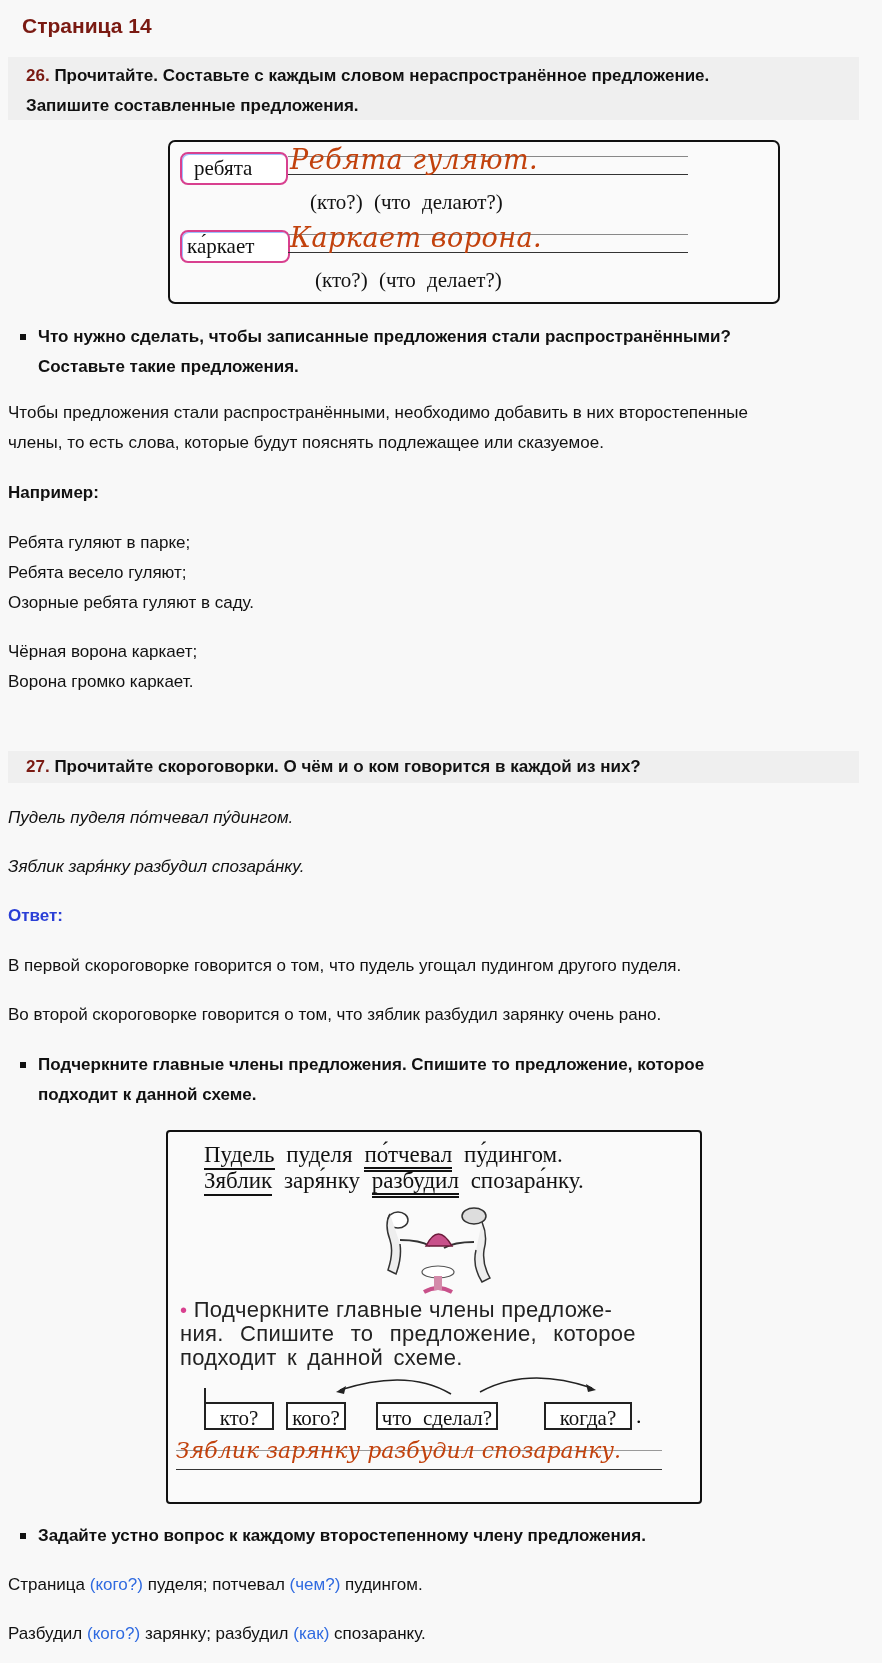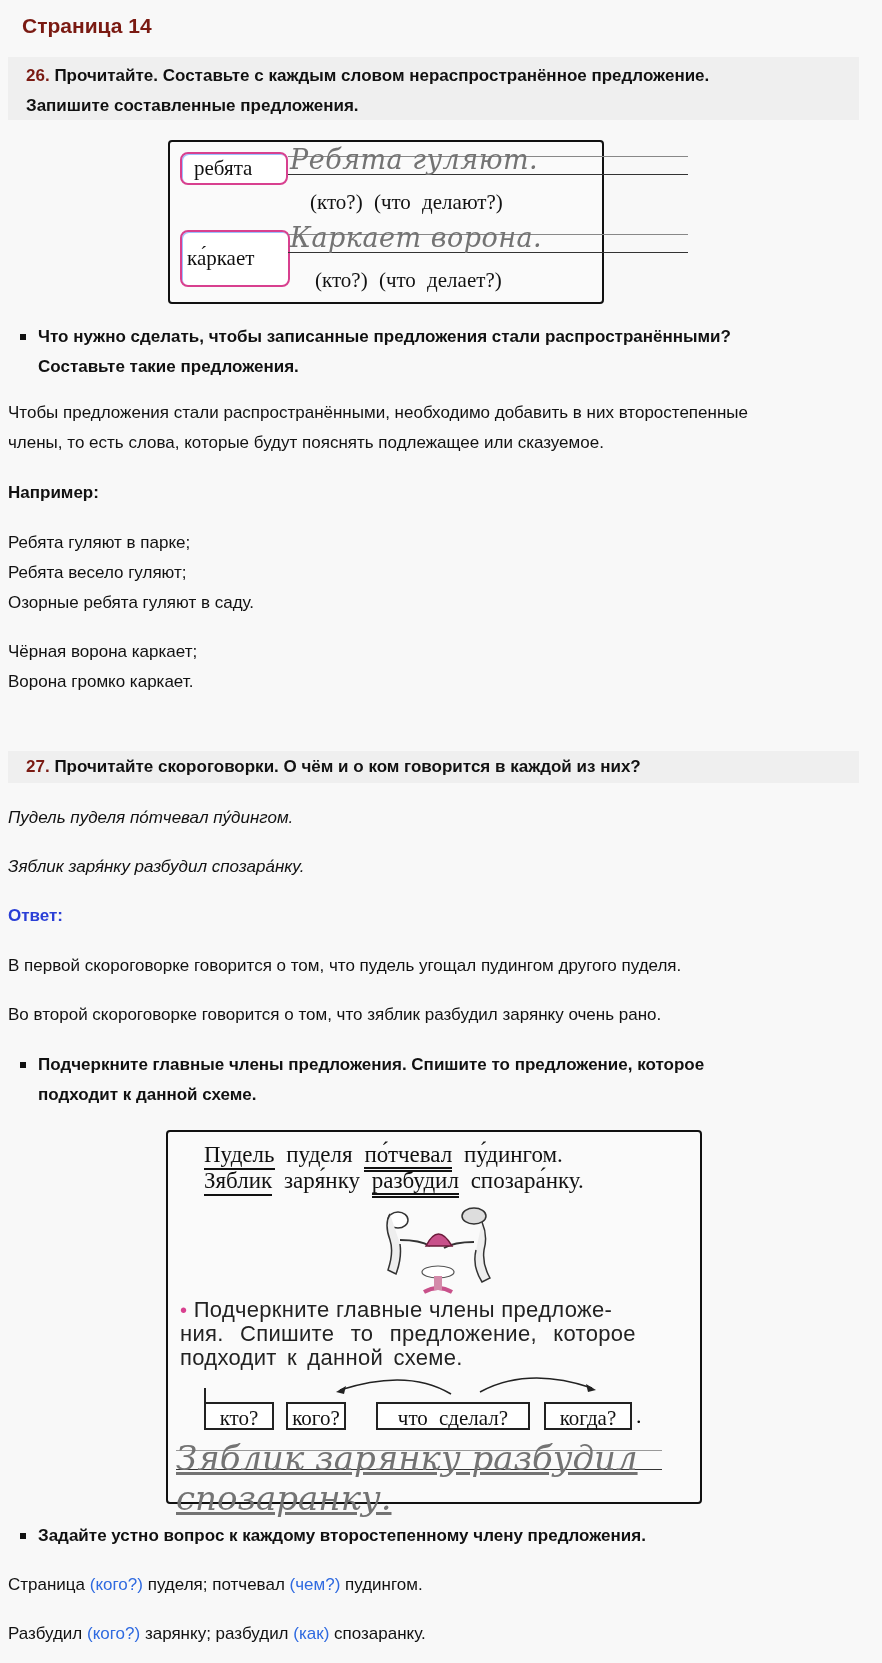--- a/index.html
+++ b/index.html
@@ -61,21 +61,21 @@
   .ruled {
     position: absolute;
     border-top: 1px solid #888;
     border-bottom: 1px solid #333;
     height: 17px;
   }
   .hand {
     position: absolute;
     font-family: "DejaVu Serif", serif;
     font-style: italic;
-    color: #737373;
+    color: #c2410c;
     font-size: 27px;
     letter-spacing: 0.5px;
   }
   .qline {
     position: absolute;
     font-size: 21px;
     word-spacing: 6px;
   }
 
   
@@ -102,27 +102,27 @@
 </head>
 <body>
 
 <div class="abs page-title">Страница 14</div>
 
 <div class="abs task-box" style="top:57px;height:63px;">
   <div><span class="task-num">26.</span> <span>Прочитайте. Составьте с каждым словом нераспространённое предложение.</span></div>
   <div>Запишите составленные предложения.</div>
 </div>
 
-<div class="abs figure" style="left:168px;top:140px;width:436px;height:164px;">
+<div class="abs figure" style="left:168px;top:140px;width:612px;height:164px;border-radius:7px;">
   <div class="word-pill" style="left:10px;top:10px;width:80px;">ребята</div>
   <div class="ruled" style="left:118px;top:14px;width:400px;"></div>
   <div class="hand" style="left:120px;top:2px;">Ребята гуляют.</div>
   <div class="qline" style="left:140px;top:48px;">(кто?) (что делают?)</div>
 
-  <div class="word-pill" style="left:10px;top:88px;width:96px;padding:12px 5px;">ка́ркает</div>
+  <div class="word-pill" style="left:10px;top:88px;width:96px;padding:0 5px;">ка́ркает</div>
   <div class="ruled" style="left:118px;top:92px;width:400px;"></div>
   <div class="hand" style="left:120px;top:80px;">Каркает ворона.</div>
   <div class="qline" style="left:145px;top:126px;">(кто?) (что делает?)</div>
 </div>
 
 <div class="abs bullet" style="top:322px;">
   <span class="marker"></span>
   <div>Что нужно сделать, чтобы записанные предложения стали распространёнными?</div>
   <div>Составьте такие предложения.</div>
 </div>
@@ -198,26 +198,26 @@
 
   <svg class="abs" style="left:0;top:238px;" width="532" height="40" viewBox="0 0 532 40">
     <path d="M283 24 Q240 -2 172 20" stroke="#222" stroke-width="1.5" fill="none"></path>
     <polygon points="168,22 178,16 176,24" fill="#222"></polygon>
     <path d="M312 22 Q360 -4 424 18" stroke="#222" stroke-width="1.5" fill="none"></path>
     <polygon points="428,20 418,14 420,22" fill="#222"></polygon>
   </svg>
   <div class="abs" style="left:36px;top:256px;width:2px;height:18px;background:#222;"></div>
   <div class="scheme-box" style="left:36px;top:270px;width:70px;">кто?</div>
   <div class="scheme-box" style="left:118px;top:270px;width:60px;">кого?</div>
-  <div class="scheme-box" style="left:208px;top:270px;width:154px;word-spacing:6px;">что сделал?</div>
+  <div class="scheme-box" style="left:208px;top:270px;width:122px;word-spacing:6px;">что сделал?</div>
   <div class="scheme-box" style="left:376px;top:270px;width:88px;">когда?</div>
   <div class="abs" style="left:468px;top:270px;font-size:22px;line-height:28px;">.</div>
 
   <div class="ruled" style="left:8px;top:318px;width:486px;height:18px;border-top-color:#999;"></div>
-  <div class="hand" style="left:8px;top:306px;font-size:34px;letter-spacing:0px;text-decoration:underline;">Зяблик зарянку разбудил спозаранку.</div>
+  <div class="hand" style="left:8px;top:306px;font-size:22px;letter-spacing:0px;">Зяблик зарянку разбудил спозаранку.</div>
 </div>
 
 <div class="abs bullet" style="top:1521px;">
   <span class="marker"></span>
   <div>Задайте устно вопрос к каждому второстепенному члену предложения.</div>
 </div>
 
 <div class="abs p" style="top:1570px;">
   <span>Страница</span>
   <span class="q">(кого?)</span>

